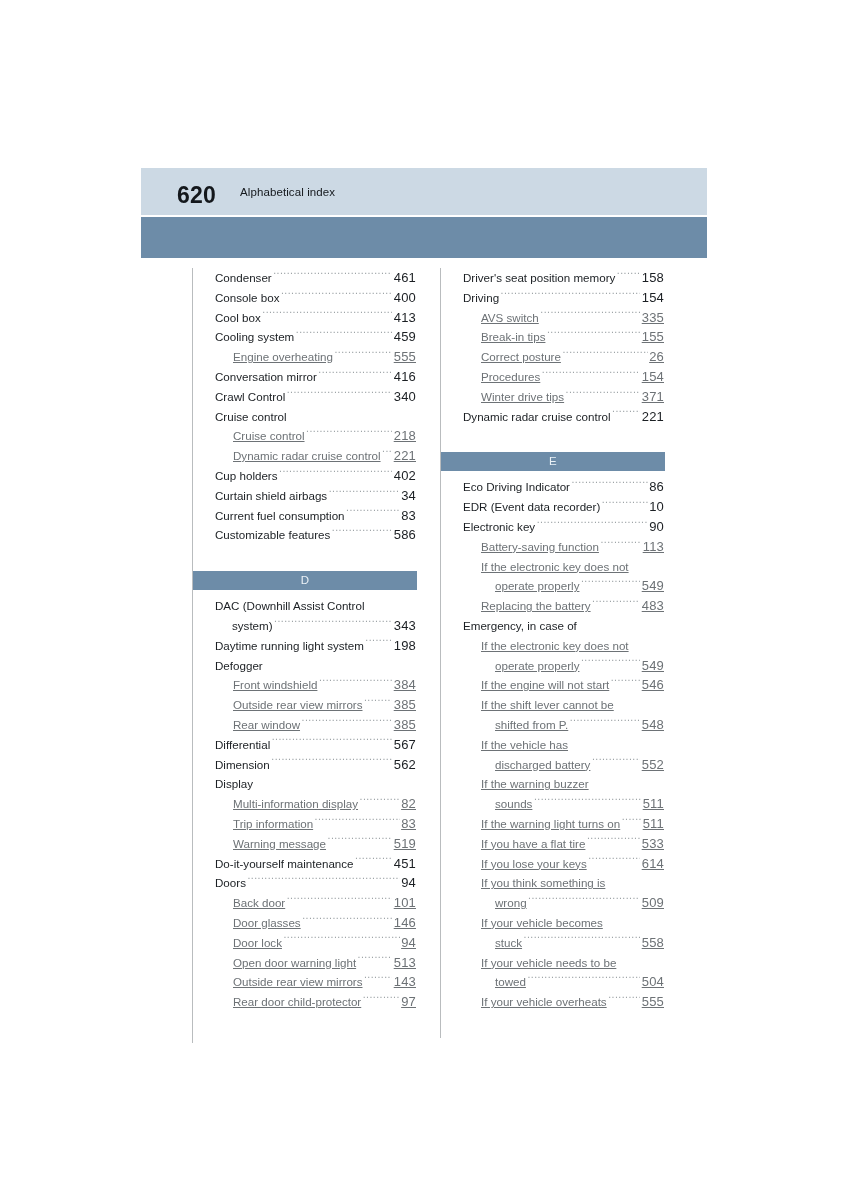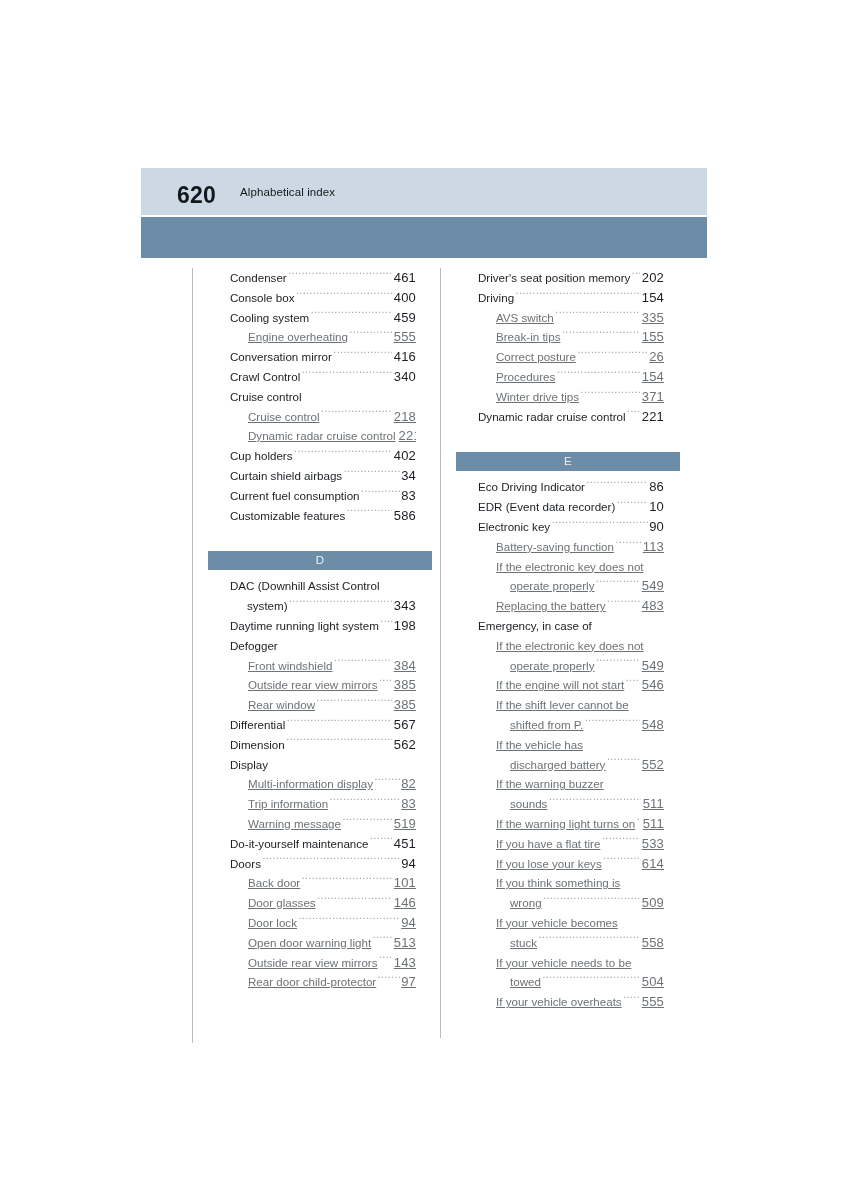--- a/index.html
+++ b/index.html
@@ -50,21 +50,21 @@
     background: #6d8ca8;
   }
 
   
   .col {
     position: absolute;
     top: 268px;
     width: 224px;
     border-left: 1px solid #b9bcbe;
     box-sizing: border-box;
-    padding-left: 15px;
+    padding-left: 0;
   }
   #col-left  { left: 192px; }
   #col-right { left: 440px; }
 
   .col-inner { padding-left: 22px; padding-right: 0; }
 
   
   .entry {
     display: flex;
     align-items: baseline;
@@ -140,20 +140,25 @@
         <span class="etext">Condenser</span>
         <span class="leader"></span>
         <span class="pg">461</span>
       </div>
       <div class="entry lv1">
         <span class="etext">Console box</span>
         <span class="leader"></span>
         <span class="pg">400</span>
       </div>
       <div class="entry lv1">
+        <span class="etext">Cool box</span>
+        <span class="leader"></span>
+        <span class="pg">413</span>
+      </div>
+      <div class="entry lv1">
         <span class="etext">Cooling system</span>
         <span class="leader"></span>
         <span class="pg">459</span>
       </div>
       <div class="entry lv2">
         <span class="etext">Engine overheating</span>
         <span class="leader"></span>
         <span class="pg">555</span>
       </div>
       <div class="entry lv1">
@@ -302,21 +307,21 @@
         <span class="pg">97</span>
       </div>
     </div>
 </div>
 
 <div class="col" id="col-right" style="height: 769.891px;">
   <div class="col-inner">
       <div class="entry lv1">
         <span class="etext">Driver's seat position memory</span>
         <span class="leader"></span>
-        <span class="pg">202</span>
+        <span class="pg">158</span>
       </div>
       <div class="entry lv1">
         <span class="etext">Driving</span>
         <span class="leader"></span>
         <span class="pg">154</span>
       </div>
       <div class="entry lv2">
         <span class="etext">AVS switch</span>
         <span class="leader"></span>
         <span class="pg">335</span>

